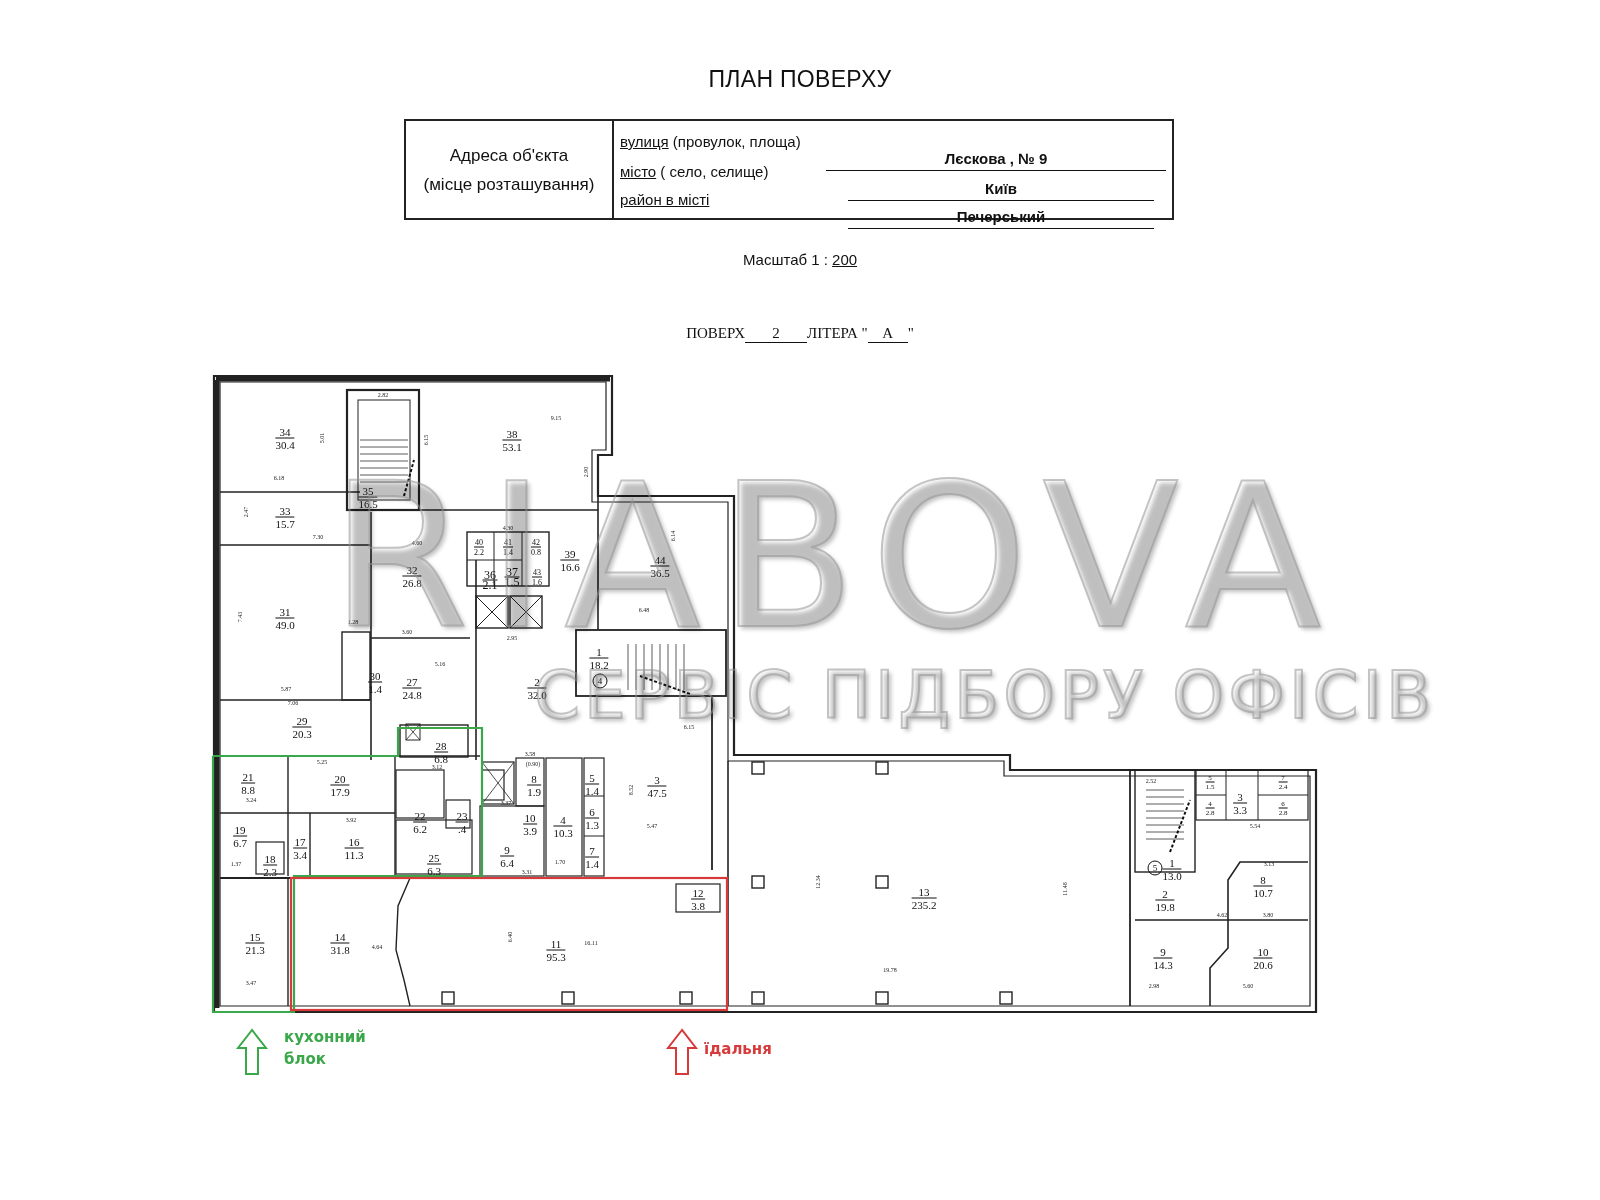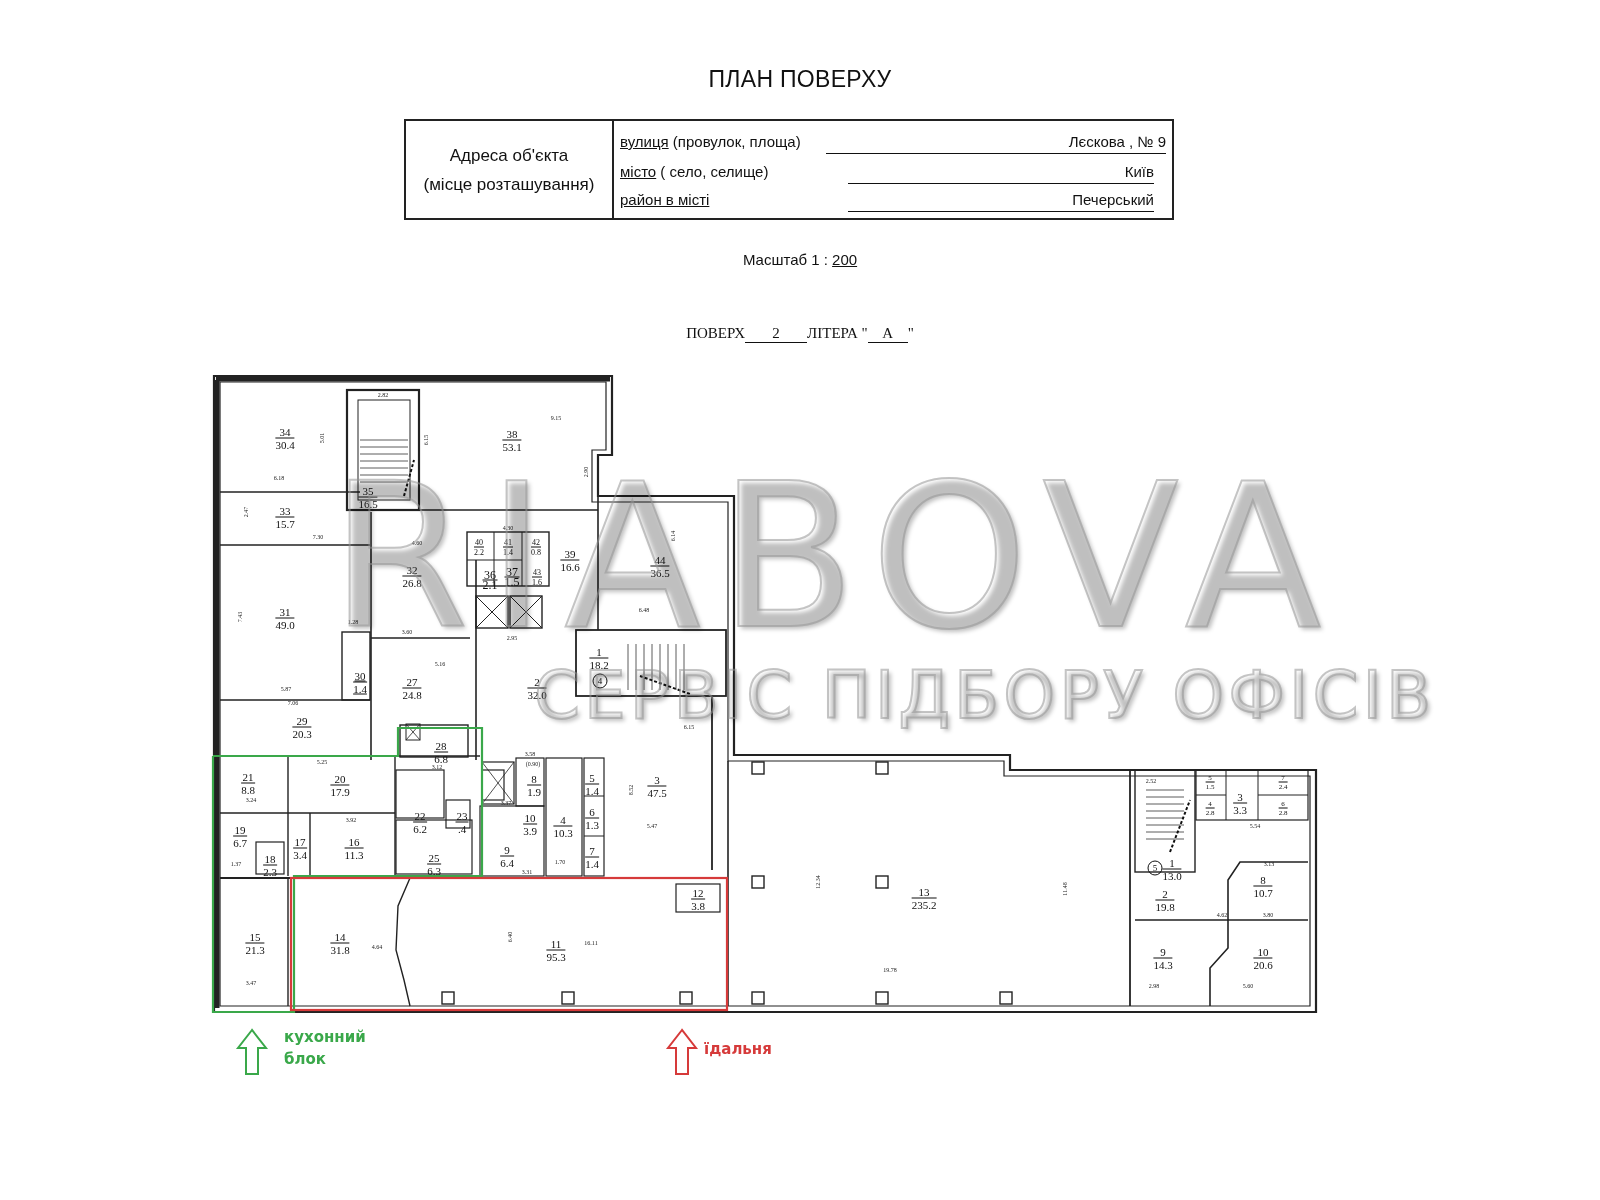--- a/index.html
+++ b/index.html
@@ -4,21 +4,21 @@
 <style>
   html,body{margin:0;padding:0;background:#ffffff;}
   body{width:1600px;height:1200px;position:relative;overflow:hidden;font-family:"Liberation Sans",sans-serif;color:#111;}
   .abs{position:absolute;}
   .title{left:0;width:1600px;top:66px;text-align:center;font-size:23px;letter-spacing:0.3px;}
   .addr{left:404px;top:119px;width:770px;height:101px;border:2px solid #222;box-sizing:border-box;}
   .addr-left{position:absolute;left:0;top:0;width:206px;height:100%;border-right:2px solid #222;display:flex;flex-direction:column;align-items:center;justify-content:center;font-size:17px;line-height:29px;text-align:center;}
   .arow{position:absolute;left:208px;right:6px;height:26px;font-size:15px;}
   .arow .lbl{position:absolute;left:6px;top:4px;white-space:nowrap;}
   .arow .lbl u{text-decoration:underline;}
-  .arow .val{position:absolute;top:4px;text-align:right;border-bottom:1.5px solid #111;height:20px;}
+  .arow .val{position:absolute;top:21px;text-align:center;border-bottom:1.5px solid #111;height:20px;font-weight:bold;}
   .scale{left:0;width:1600px;top:251px;text-align:center;font-size:15px;}
   .scale .u{text-decoration:underline;}
   .floorline{left:0;width:1600px;top:325px;text-align:center;font-family:"Liberation Serif",serif;font-size:15px;}
   .floorline .blank{display:inline-block;border-bottom:1px solid #111;text-align:center;}
   .plan{left:0;top:0;width:1600px;height:1200px;}
   .room-label{position:absolute;font-family:"Liberation Serif",serif;font-size:11px;text-align:center;line-height:12px;transform:translate(-50%,-50%);white-space:nowrap;}
   .room-label .n{display:block;border-bottom:1px solid #111;padding:0 1px;}
   .room-label .a{display:block;}
   .dim{position:absolute;font-family:"Liberation Serif",serif;font-size:6px;color:#222;transform:translate(-50%,-50%);white-space:nowrap;}
   .dim.v{transform:translate(-50%,-50%) rotate(-90deg);}
@@ -220,21 +220,21 @@
     <span class="a">16.6</span>
   </div>
 <div class="room-label" style="left:660px;top:566px;">
     <span class="n">44</span>
     <span class="a">36.5</span>
   </div>
 <div class="room-label" style="left:285px;top:618px;">
     <span class="n">31</span>
     <span class="a">49.0</span>
   </div>
-<div class="room-label" style="left:360px;top:682px;text-decoration:underline;">
+<div class="room-label" style="left:375px;top:682px;">
     <span class="n">30</span>
     <span class="a">1.4</span>
   </div>
 <div class="room-label" style="left:412px;top:688px;">
     <span class="n">27</span>
     <span class="a">24.8</span>
   </div>
 <div class="room-label" style="left:537px;top:688px;">
     <span class="n">2</span>
     <span class="a">32.0</span>

